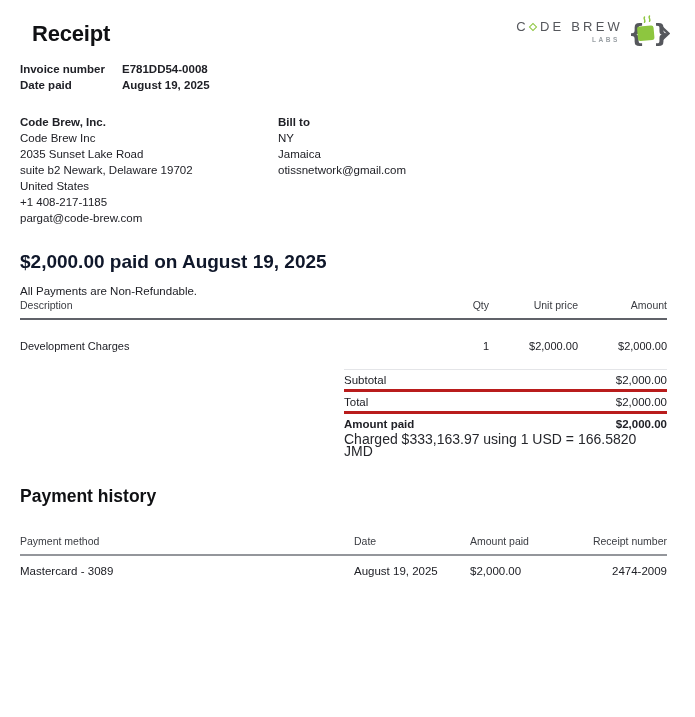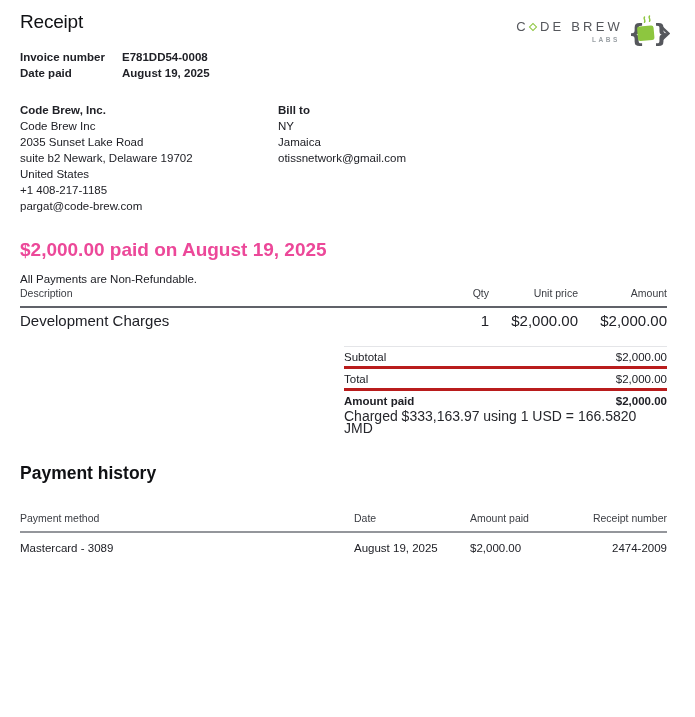--- a/index.html
+++ b/index.html
@@ -5,48 +5,48 @@
   * { box-sizing: border-box; }
   html, body { margin: 0; padding: 0; }
   body {
     width: 695px; height: 717px; background: #ffffff;
     font-family: "Liberation Sans", "DejaVu Sans", sans-serif;
     color: #202127;
   }
   .page { position: relative; width: 695px; height: 717px; padding: 8px 28px 0 20px; overflow: hidden; }
 
   
-  .receipt-title { margin: 0; font-size: 19px; line-height: 28px; font-weight: 400; color: #101114; letter-spacing: -0.2px; }
+  .receipt-title { margin: 12px; font-size: 22px; line-height: 28px; font-weight: 700; color: #101114; letter-spacing: -0.2px; }
   .logo { position: absolute; top: 13px; right: 25px; display: flex; align-items: center; gap: 5px; }
   .logo-text { display: flex; flex-direction: column; align-items: flex-end; }
   .logo-word { display: flex; align-items: center; font-size: 13px; font-weight: 500; letter-spacing: 3.2px; color: #55575c; white-space: nowrap; }
   .diamond { display: inline-block; width: 6px; height: 6px; border: 1.6px solid #8dc63f; transform: rotate(45deg); margin: 0 4px 0 1px; }
   .logo-labs { font-size: 6.5px; font-weight: 600; letter-spacing: 2.6px; color: #9aa0a5; margin-top: 2px; padding-right: 3px; }
   .logo-mark svg { display: block; }
 
   
   .meta { margin-top: 13px; font-size: 11.5px; line-height: 16px; }
   .meta-row { display: flex; gap: 16px; }
   .meta-label { width: 86px; font-weight: 700; }
   .meta-value { font-weight: 600; }
 
   
   .addresses { display: flex; margin-top: 21px; font-size: 11.5px; line-height: 16px; }
   .addr-from { width: 258px; }
   .addr-title { font-weight: 700; }
 
   
-  .headline { margin: 25px 0 0; font-size: 19px; line-height: 22px; font-weight: 700; color: #ec4899; }
+  .headline { margin: 25px 0 0; font-size: 19px; line-height: 22px; font-weight: 700; color: #0f172a; }
   .refund-note { margin-top: 11px; font-size: 11.5px; line-height: 15px; }
 
   
   .items-head, .items-row { display: grid; grid-template-columns: 389px 80px 89px 89px; }
   .items-head { font-size: 10.5px; color: #3a3c42; padding-bottom: 7px; border-bottom: 2px solid #606269; }
   .items-head .num, .items-row .num { text-align: right; }
-  .items-row { padding-top: 4px; font-size: 15px; }
+  .items-row { padding-top: 20px; font-size: 11px; }
 
   
   .totals { margin-left: 324px; margin-top: 17px; font-size: 11.5px; border-top: 1px solid #e4e5e8; width: 323px; }
   .t-row { display: flex; justify-content: space-between; padding: 2.5px 0; border-bottom: 3px solid #b91c1c; line-height: 14px; }
   .t-row.bold { font-weight: 700; border-bottom: none; padding-bottom: 1px; }
   .t-note { font-size: 14px; line-height: 12px; margin-top: 1px; color: #26272c; }
 
   
   .ph-title { margin: 29px 0 0; font-size: 17.5px; line-height: 21px; font-weight: 700; color: #101114; }
   .ph-head, .ph-row { display: grid; grid-template-columns: 334px 116px 120px 77px; }

